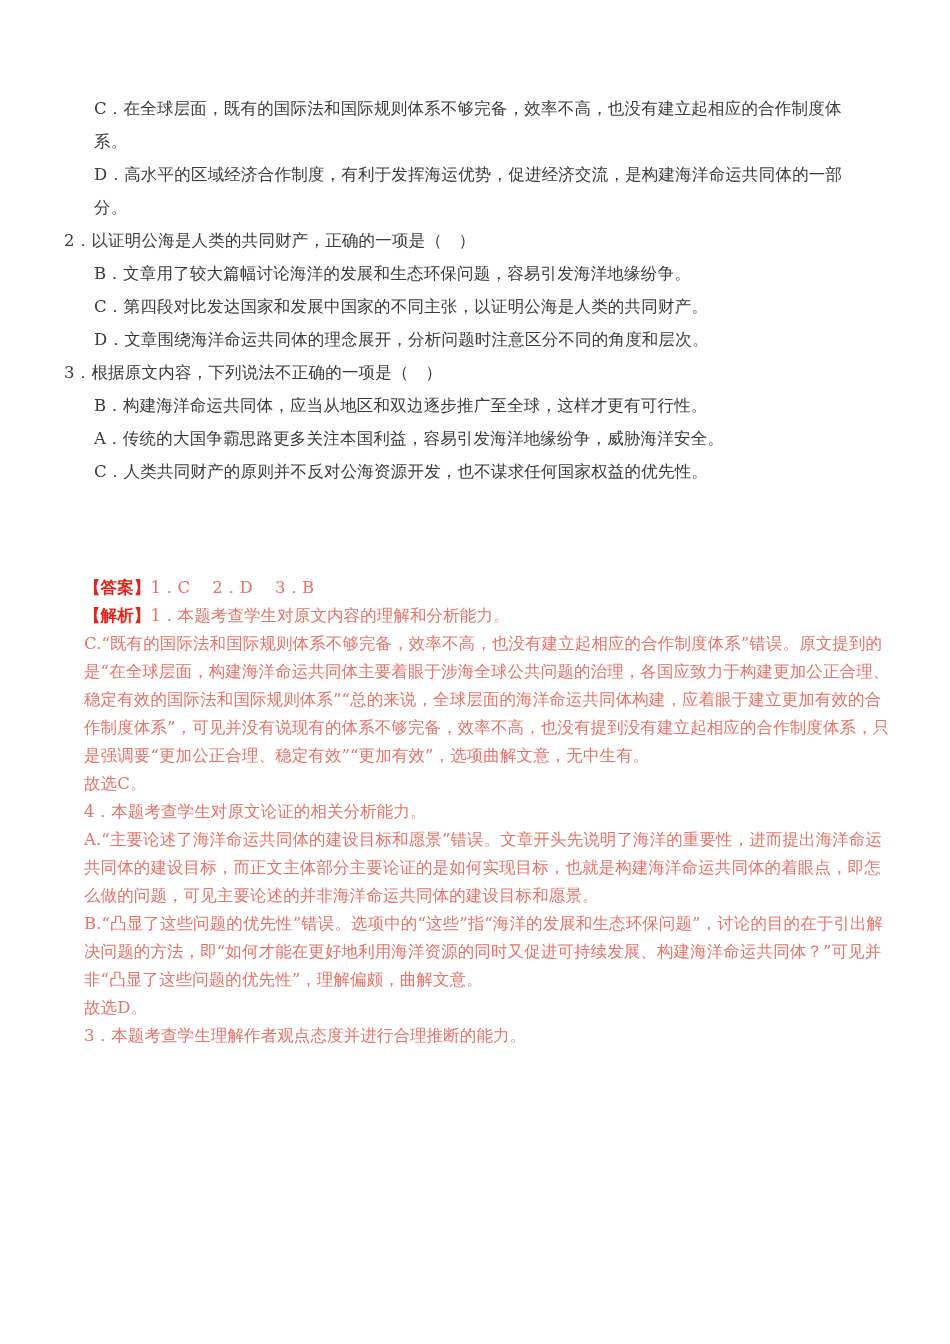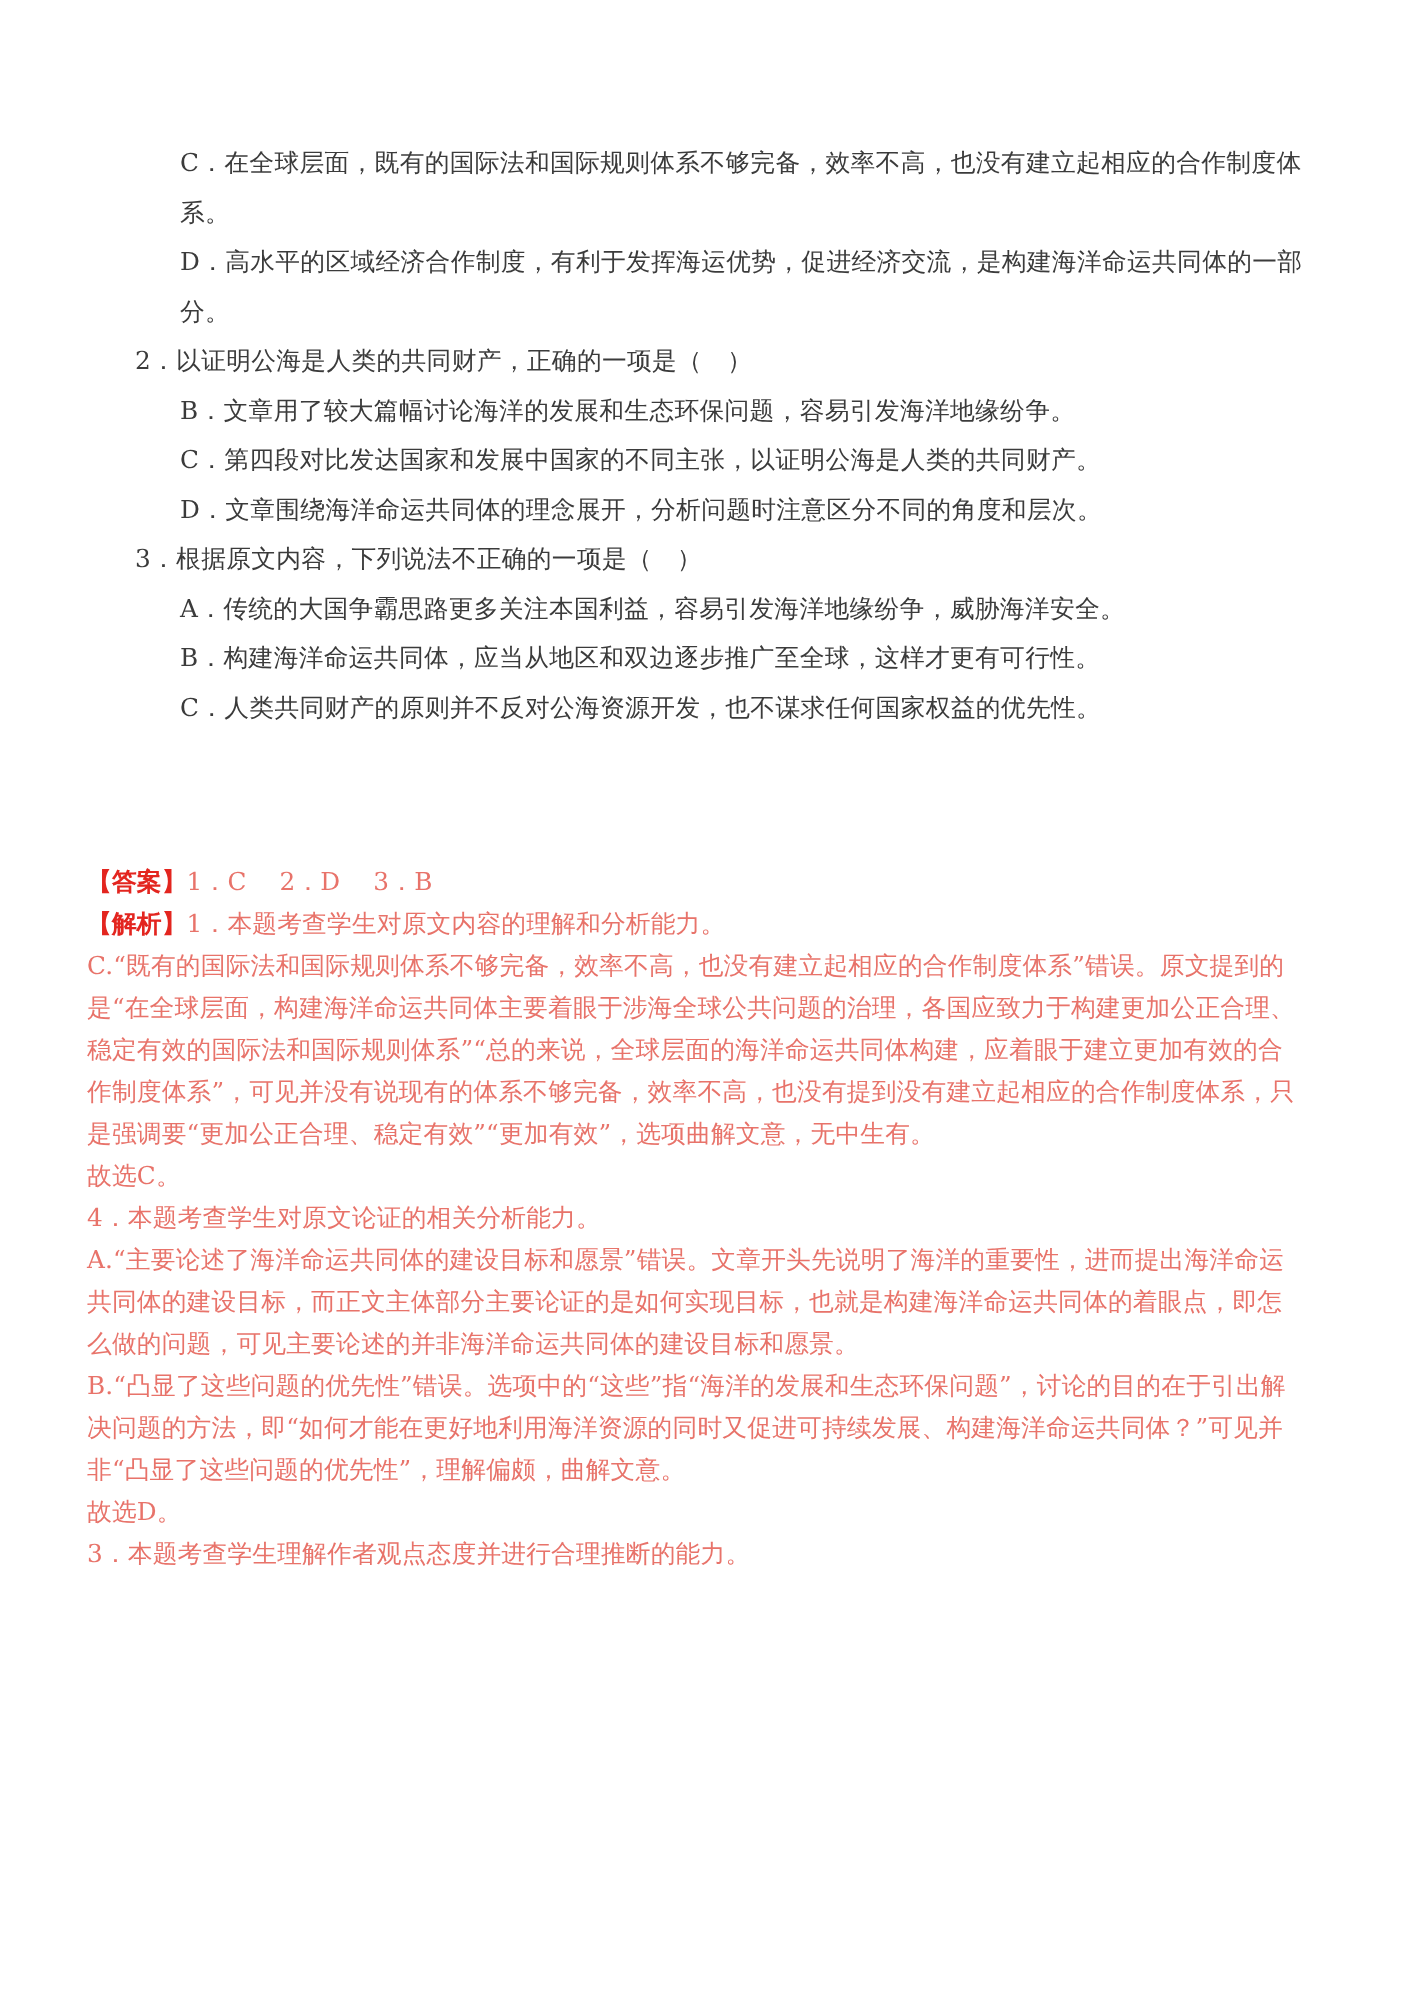--- a/index.html
+++ b/index.html
@@ -17,21 +17,21 @@
     position: relative;
     width: 950px;
     height: 1344px;
     background: #ffffff;
     overflow: hidden;
   }
 
   
   .qblock {
     position: absolute;
-    left: 90px;
+    left: 64px;
     top: 92px;
     width: 790px;
   }
   .qline {
     color: #3b3b3b;
     font-size: 16.5px;
     line-height: 33px;
     letter-spacing: 0.2px;
     white-space: normal;
   }
@@ -50,21 +50,21 @@
     min-width: 26px;
   }
   .stem .num {
     display: inline-block;
     min-width: 24px;
   }
 
   
   .ablock {
     position: absolute;
-    left: 58px;
+    left: 84px;
     top: 574px;
     width: 808px;
   }
   .rline {
     color: #e8736a;
     font-size: 16.5px;
     line-height: 28px;
     letter-spacing: 0.1px;
   }
   .tag {
@@ -103,24 +103,24 @@
     </div>
     <div class="qline opt">
       <span class="lbl">D．</span><span>文章围绕海洋命运共同体的理念展开，分析问题时注意区分不同的角度和层次。</span>
     </div>
 
     <div class="qline stem">
       <span class="num">3．</span><span>根据原文内容，下列说法不正确的一项是（　）</span>
     </div>
 
     <div class="qline opt">
-      <span class="lbl">A．</span><span>传统的大国争霸思路更多关注本国利益，容易引发海洋地缘纷争，威胁海洋安全。</span>
+      <span class="lbl">B．</span><span>构建海洋命运共同体，应当从地区和双边逐步推广至全球，这样才更有可行性。</span>
     </div>
     <div class="qline opt">
-      <span class="lbl">B．</span><span>构建海洋命运共同体，应当从地区和双边逐步推广至全球，这样才更有可行性。</span>
+      <span class="lbl">A．</span><span>传统的大国争霸思路更多关注本国利益，容易引发海洋地缘纷争，威胁海洋安全。</span>
     </div>
     <div class="qline opt">
       <span class="lbl">C．</span><span>人类共同财产的原则并不反对公海资源开发，也不谋求任何国家权益的优先性。</span>
     </div>
 
   </div>
 
   <div class="ablock">
 
     <div class="rline">

